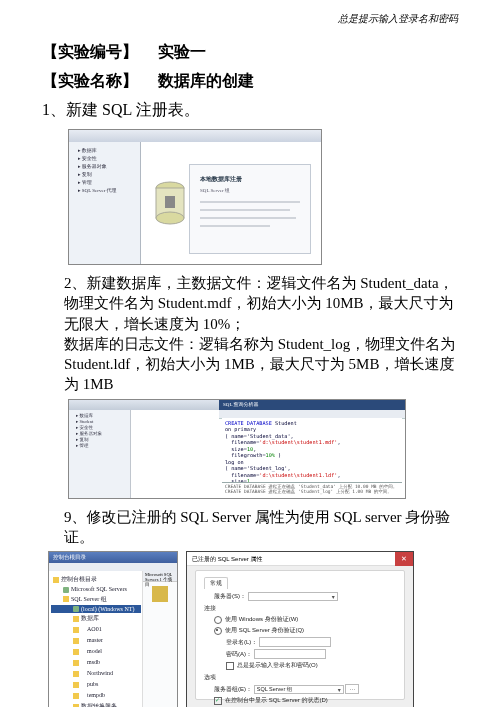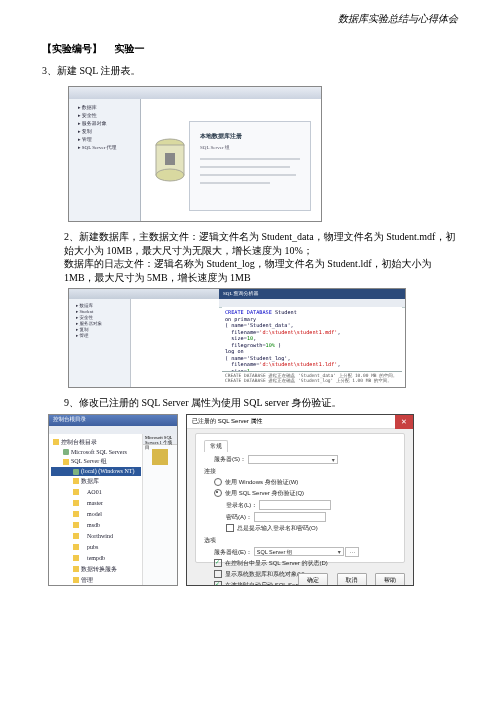--- a/index.html
+++ b/index.html
@@ -1,22 +1,22 @@
 <!DOCTYPE html>
 <html><head>
 <meta charset="utf-8">
 <style>
   body{margin:0;background:#fff;font-family:"SimSun","宋体",serif;color:#000;width:500px}
   .page{width:500px;height:707px;position:relative;box-sizing:border-box;padding:28px 42px 0 42px}
   .hdr{position:absolute;top:12px;right:42px;font-family:"KaiTi","STKaiti",serif;font-style:italic;font-size:10px}
-  .line{font-size:10px;margin:0 0 8px 0}
+  .line{font-size:16px;margin:0 0 8px 0}
   .bold{font-weight:bold}
   .indent0{margin-top:14px}
   .indent1{margin-left:0}
-  .small{font-size:10px;line-height:1.35}
+  .small{font-size:15px;line-height:1.35}
   .shot{margin:4px 0 8px 26px}
   .box{border:1px solid #888;background:#f4f6f9;box-sizing:border-box;position:relative;overflow:hidden}
   
   .s1{width:254px;height:136px}
   .s1 .chrome{height:12px;background:linear-gradient(#e8ecf3,#cbd3e0);border-bottom:1px solid #9aa}
   .s1 .tree{position:absolute;left:0;top:12px;width:72px;bottom:0;background:#eef2f7;border-right:1px solid #b0b8c2;font-size:5px;color:#334;padding:4px 3px;box-sizing:border-box}
   .s1 .tree .itm{padding:1px 0 1px 6px}
   .s1 .main{position:absolute;left:72px;right:0;top:12px;bottom:0;background:#fff}
   .s1 .panel{position:absolute;right:10px;top:22px;width:120px;height:88px;border:1px solid #c3cad4;background:#f8f9fb}
   .s1 .bigicon{position:absolute;left:10px;top:36px;width:38px;height:50px}
@@ -69,30 +69,35 @@
   .s3b .combo{display:inline-block;border:1px solid #bbb;background:#fff;height:9px;width:90px;vertical-align:middle;position:relative;font-size:5.5px;padding:0.5px 2px;box-sizing:border-box}
   .s3b .combo::after{content:"▾";position:absolute;right:2px;top:0;font-size:6px;color:#555}
   .s3b .ftr{position:absolute;left:0;right:0;bottom:0;height:20px;padding:3px 8px;box-sizing:border-box;text-align:right}
   .s3b .btn{display:inline-block;border:1px solid #a9a9a9;background:linear-gradient(#fdfdfd,#e8e8e8);font-size:6px;padding:2px 8px;margin-left:4px;border-radius:1px}
   .s3b label{font-size:6px}
 </style>
 </head>
 <body>
 
 <div class="page">
-  <div class="hdr">数据库实验总结与心得体会</div>
+  <div class="hdr">总是提示输入登录名和密码</div>
 
   <p class="line bold indent0">
     <span>【实验编号】</span>
     &nbsp;&nbsp;&nbsp;
     <span>实验一</span>
   </p>
 
-
-  <p class="line indent1">3、新建 SQL 注册表。</p>
+  <p class="line bold">
+    <span>【实验名称】</span>
+    &nbsp;&nbsp;&nbsp;
+    <span>数据库的创建</span>
+  </p>
+
+  <p class="line indent1">1、新建 SQL 注册表。</p>
 
   <div class="shot">
     <div class="box s1">
       <div class="chrome"></div>
       <div class="tree" id="s1tree">
           <div class="itm">▸ 数据库</div>
           <div class="itm">▸ 安全性</div>
           <div class="itm">▸ 服务器对象</div>
           <div class="itm">▸ 复制</div>
           <div class="itm">▸ 管理</div>

